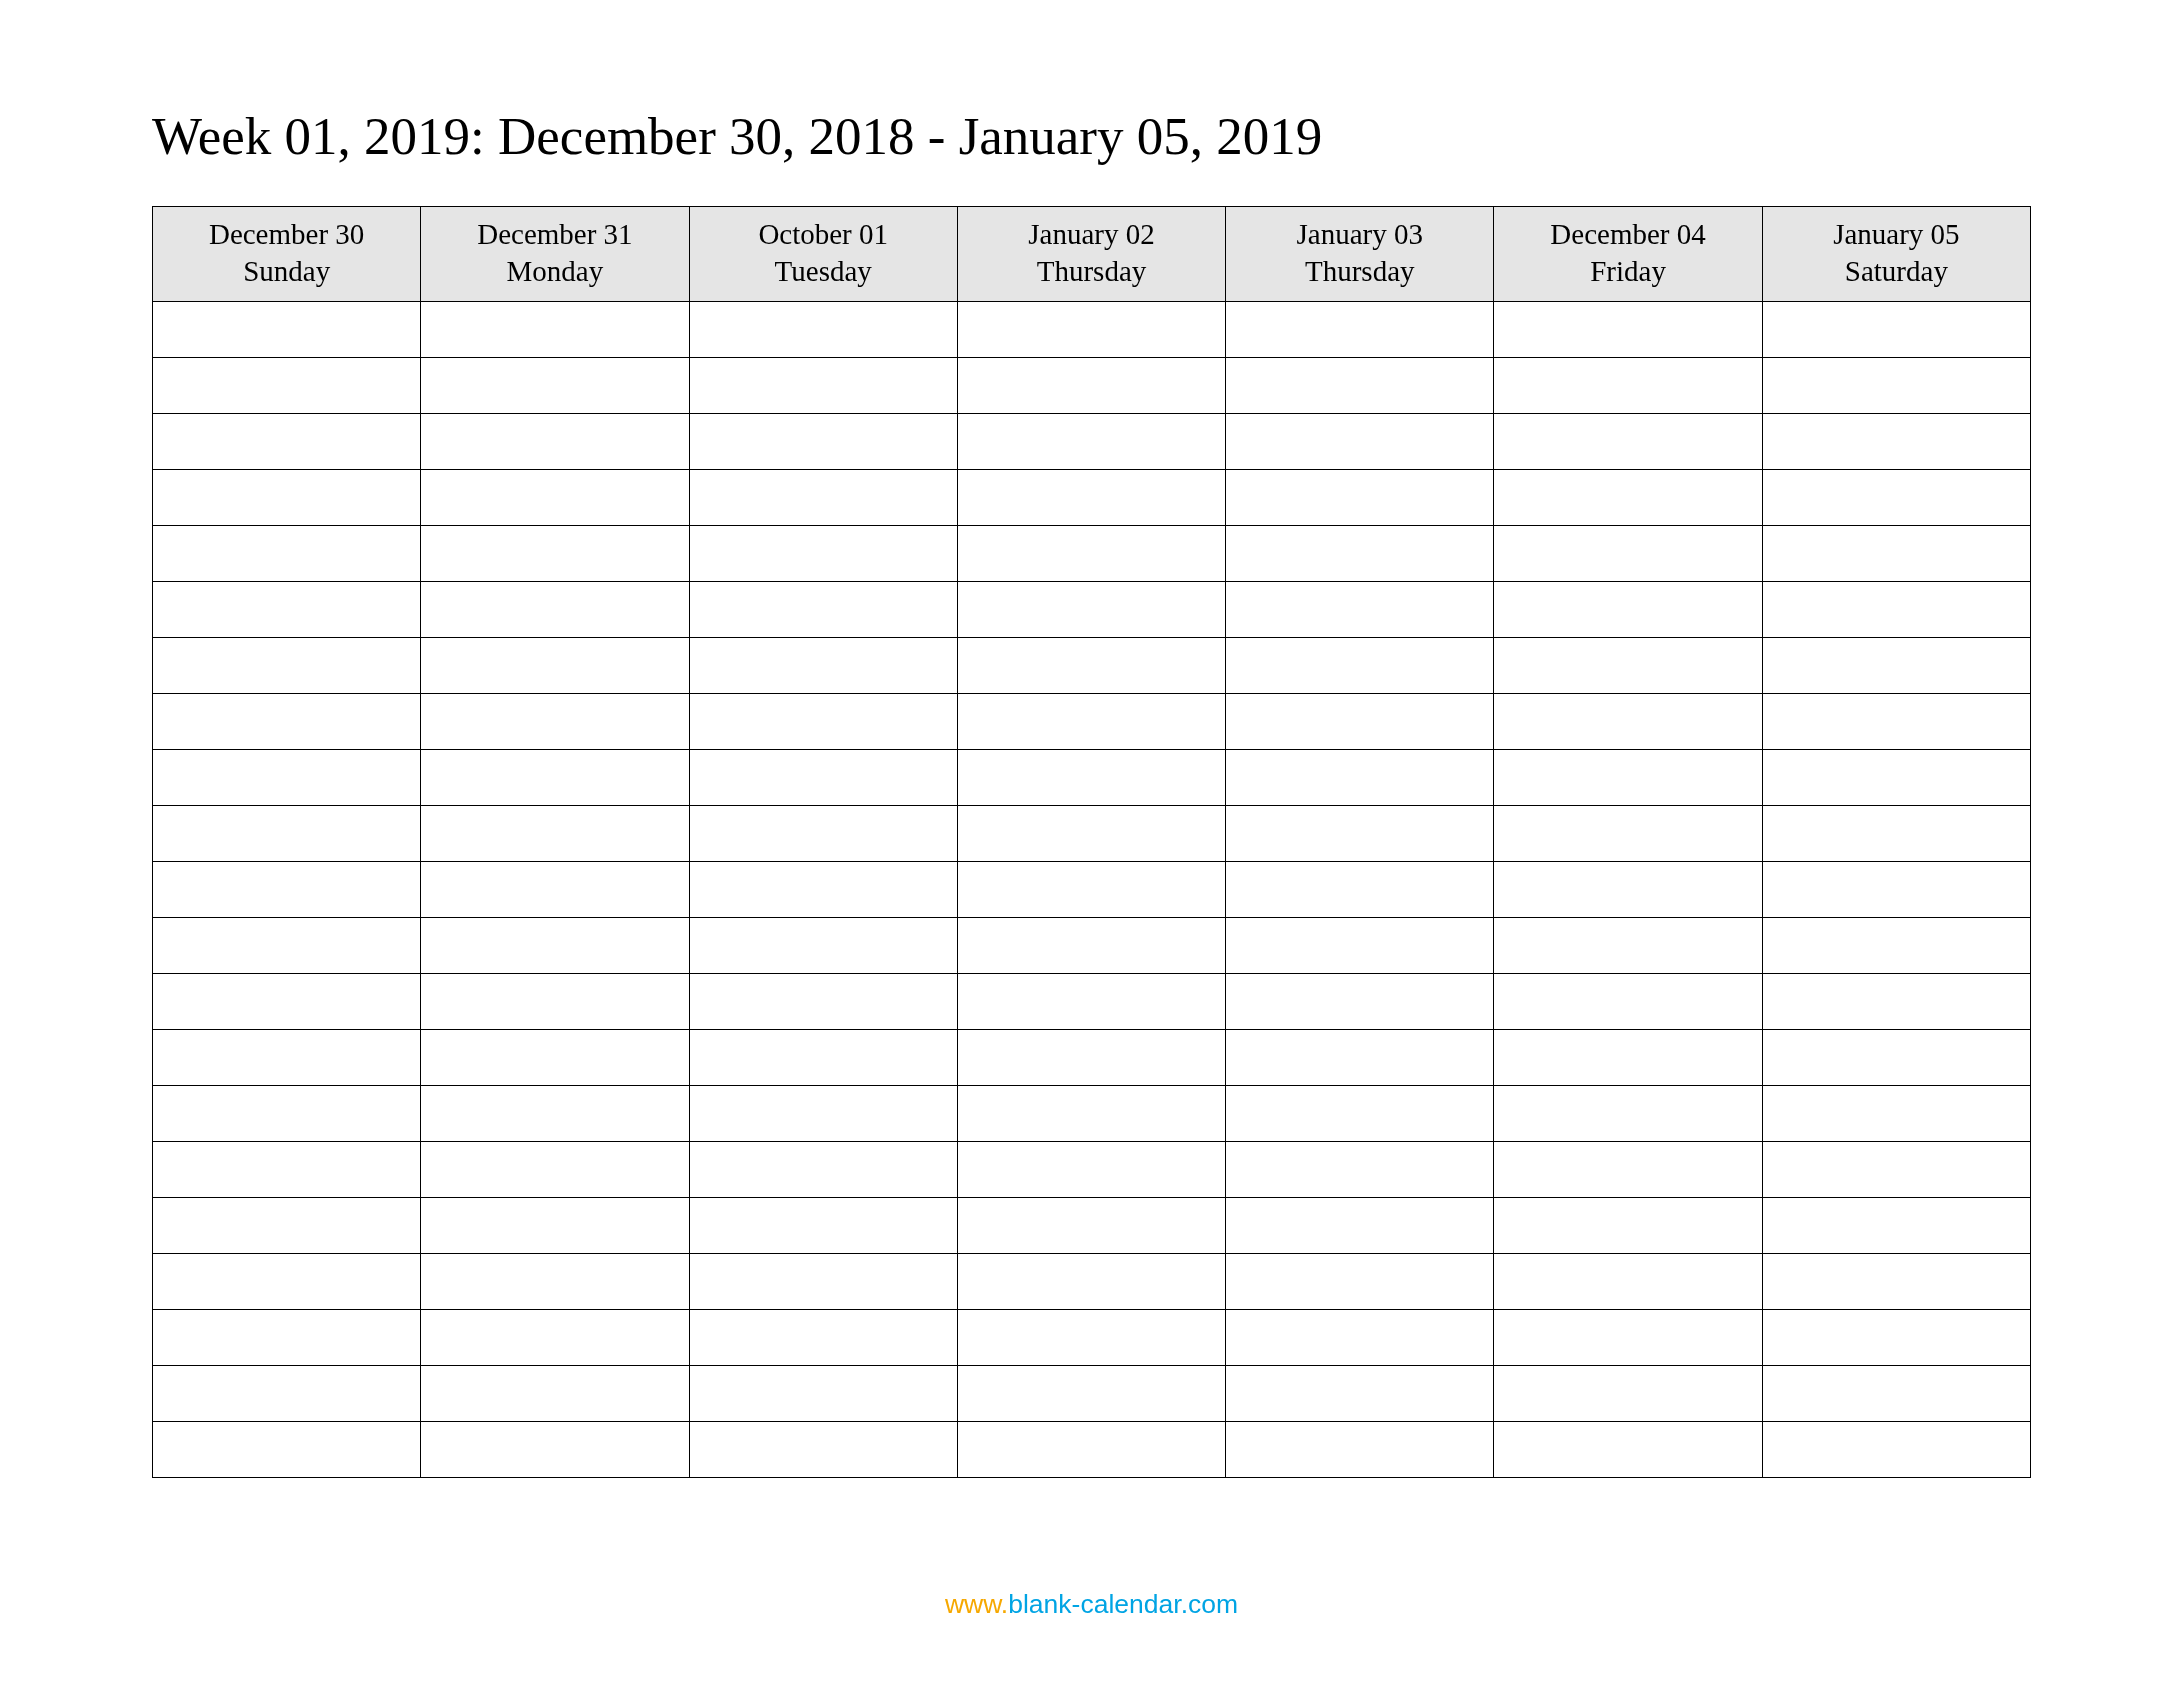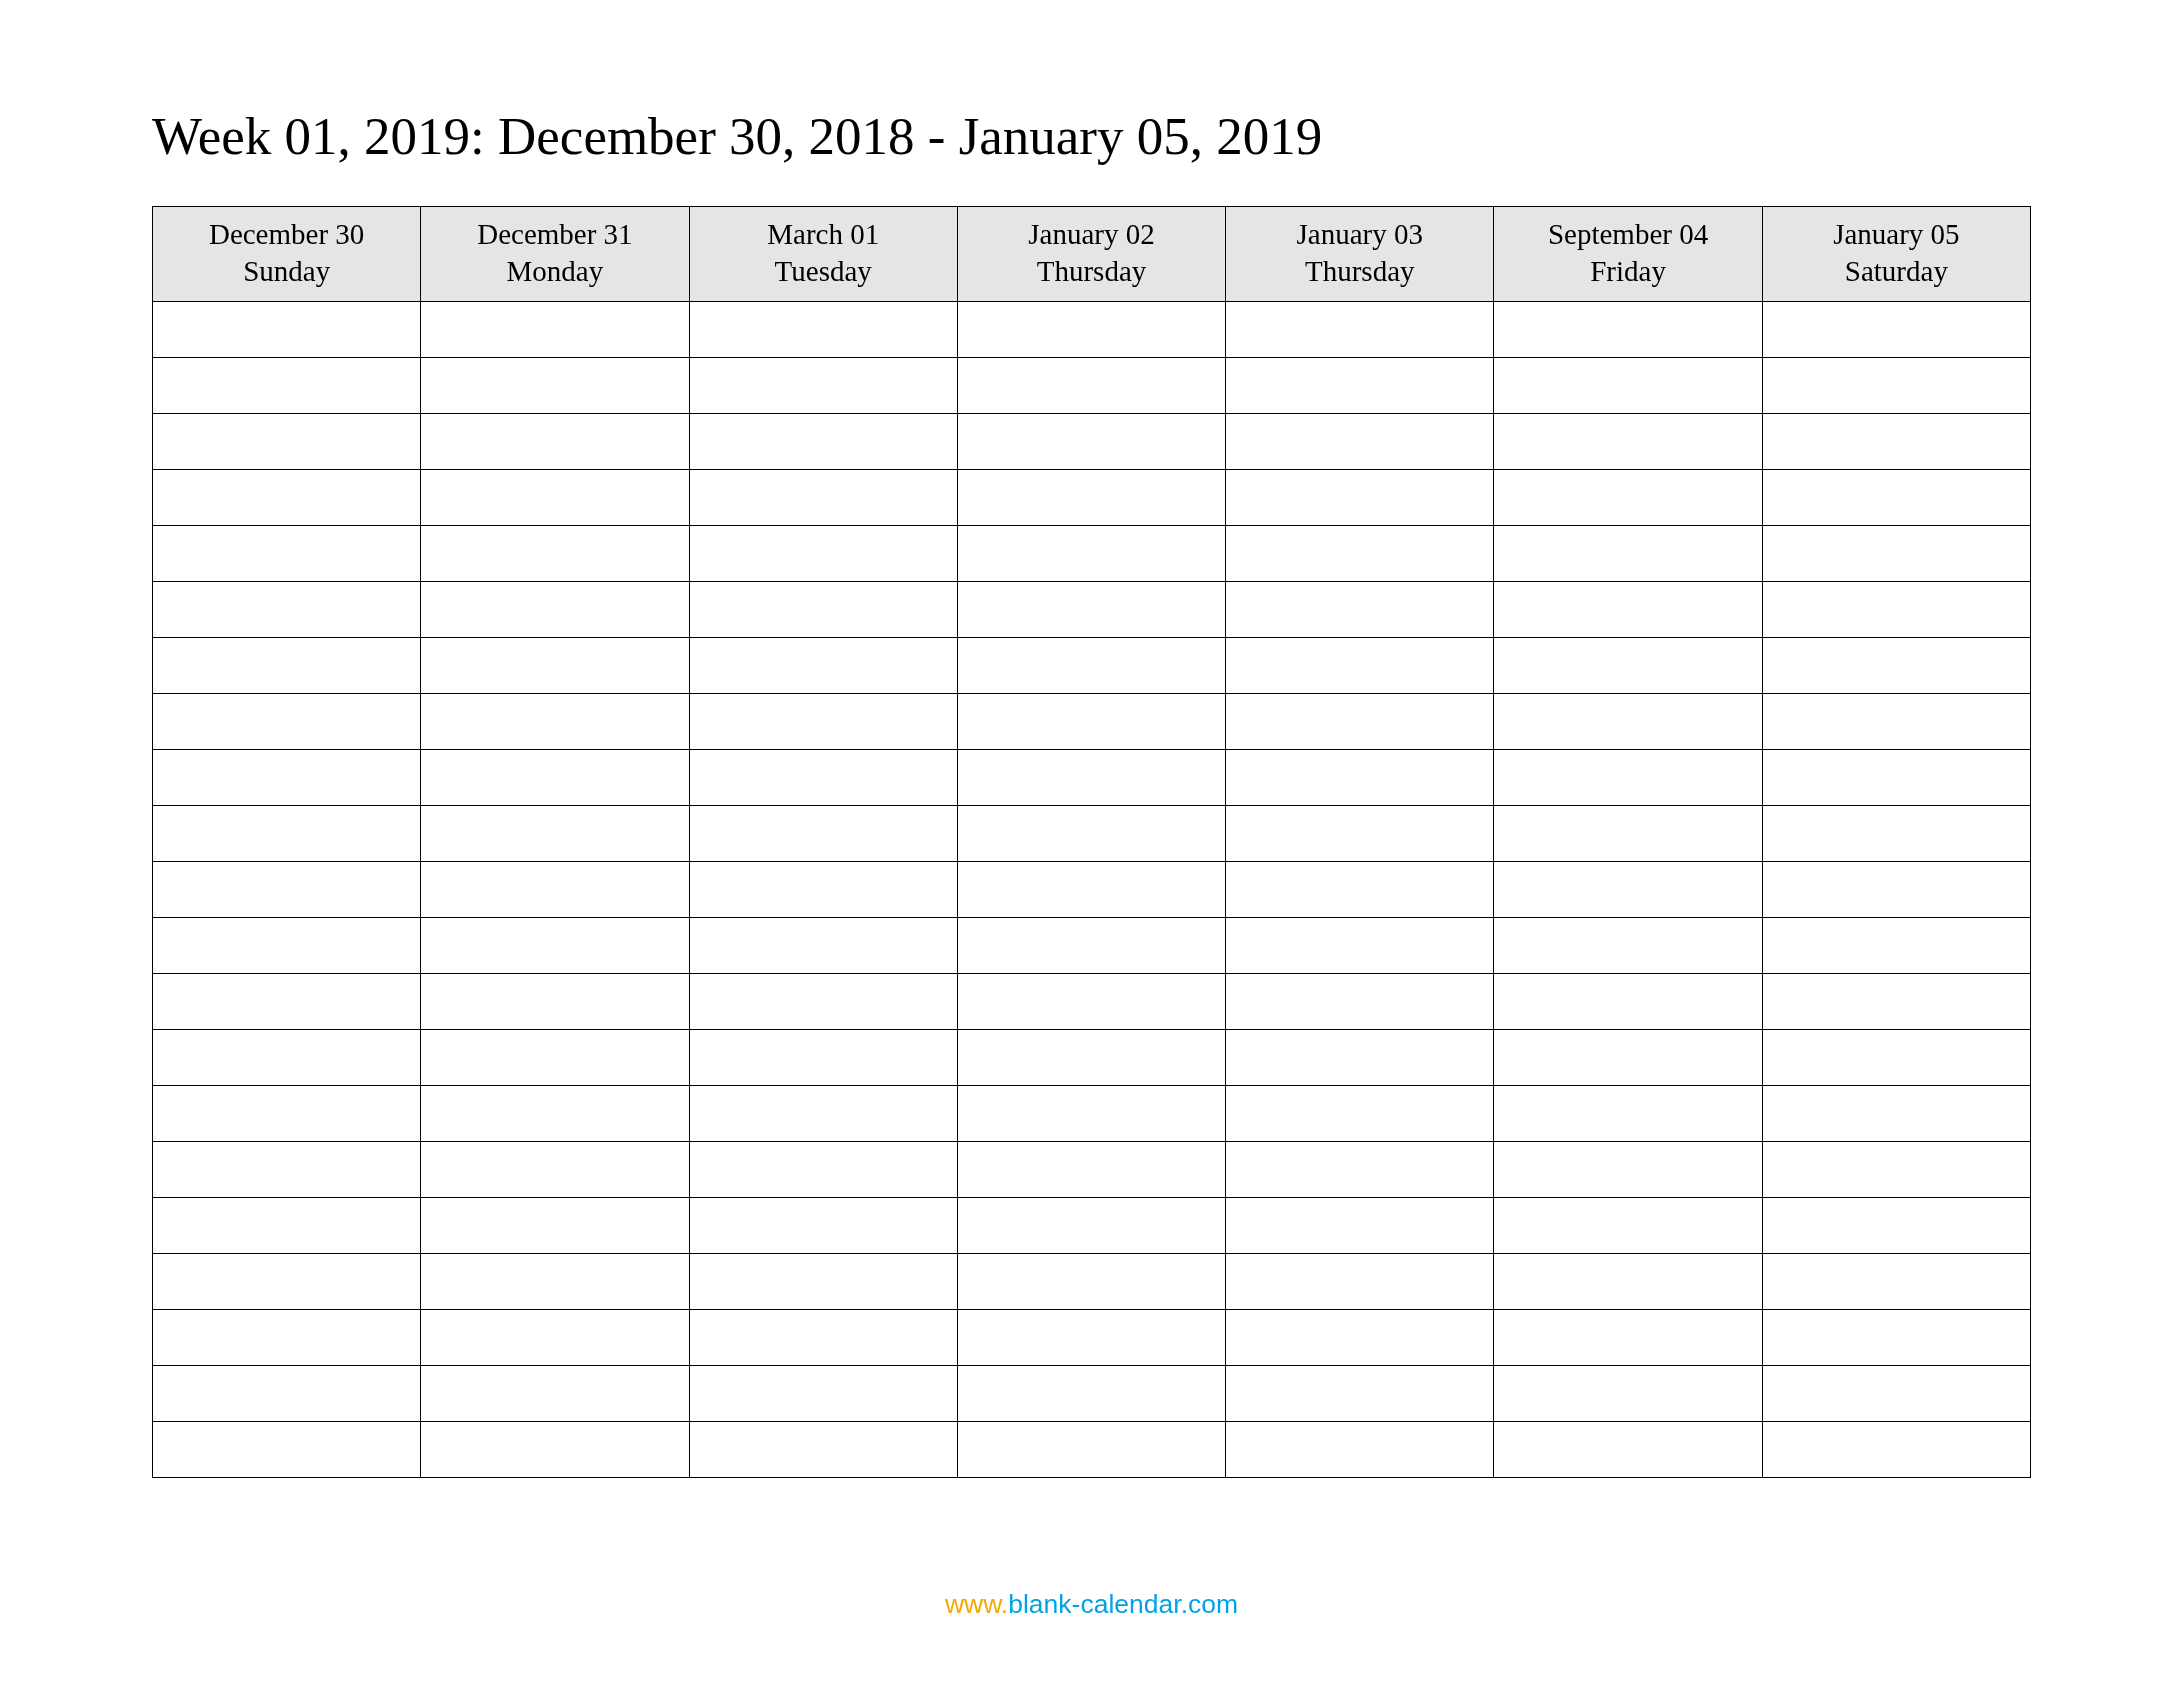--- a/index.html
+++ b/index.html
@@ -76,33 +76,33 @@
       <tr>
         <th>
           <span class="date-line">December 30</span>
           <span class="day-line">Sunday</span>
         </th>
         <th>
           <span class="date-line">December 31</span>
           <span class="day-line">Monday</span>
         </th>
         <th>
-          <span class="date-line">March 01</span>
+          <span class="date-line">October 01</span>
           <span class="day-line">Tuesday</span>
         </th>
         <th>
           <span class="date-line">January 02</span>
           <span class="day-line">Thursday</span>
         </th>
         <th>
           <span class="date-line">January 03</span>
           <span class="day-line">Thursday</span>
         </th>
         <th>
-          <span class="date-line">September 04</span>
+          <span class="date-line">December 04</span>
           <span class="day-line">Friday</span>
         </th>
         <th>
           <span class="date-line">January 05</span>
           <span class="day-line">Saturday</span>
         </th>
       </tr>
     </thead>
     <tbody id="calendar-body">
     <tr>

